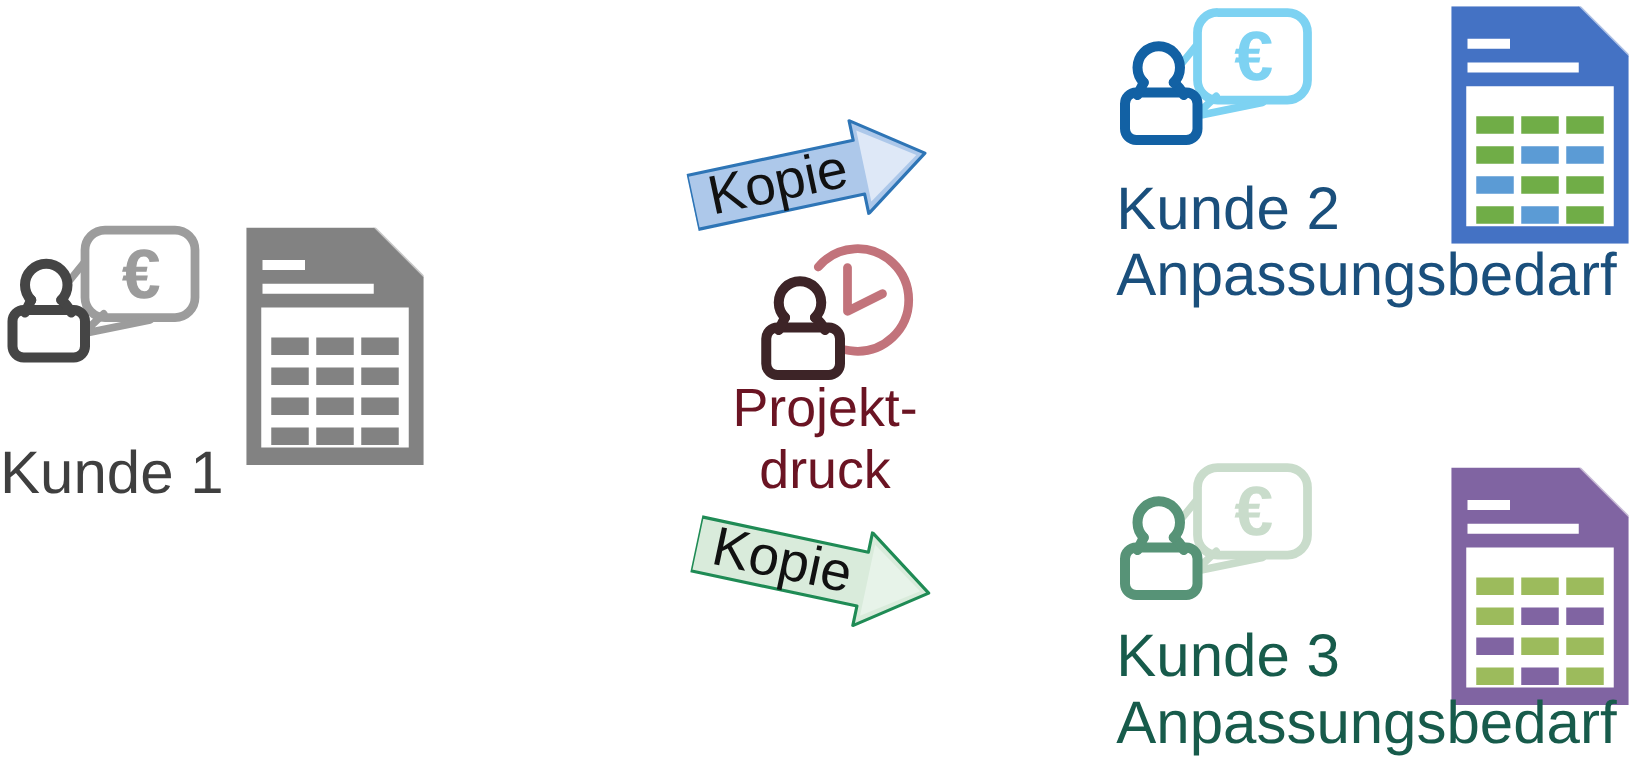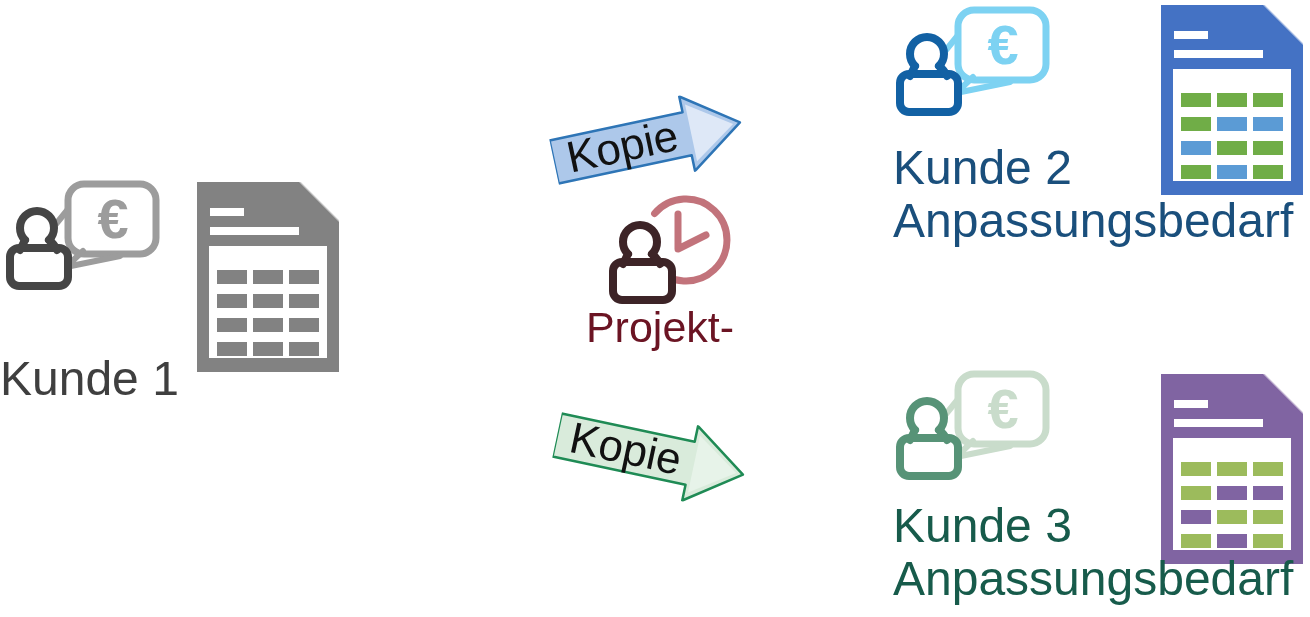--- a/index.html
+++ b/index.html
@@ -95,20 +95,21 @@
     <path class="clock-stroke" d="M56.6,19.6 A41,41 0 1 1 56.6,72.4"></path>
     <path class="clock-stroke" d="M80,20 L80,55 L108,41"></path>
     <rect class="body-rect" x="15" y="68" width="59" height="38" rx="9"></rect>
     <path class="person-stroke" d="M30,60 L25,70"></path>
     <path class="person-stroke" d="M54,60 C58,63 60,66 62,70"></path>
     <path class="person-stroke" d="M30,60 A17,17 0 1 1 54,60"></path>
   </svg>
 
   <div class="abs label label-center" style="left: 530px; top: 303px; width: 260px; --person: #3D2427; --clock: #C2737B; --text: #6B1423;">
     <span>Projekt-</span>
+    <span>druck</span>
   </div>
 
   <div class="abs arrow arrow-down" style="left: 555px; top: 416px; --border: #1F8B55; --fill-from: #D9EBDB; --fill-to: #E7F3E9;">
     <svg width="192" height="78" viewBox="0 0 192 78">
       <polygon class="arrow-shape" points="0,17 136,17 136,1 190,39 136,77 136,61 0,61"></polygon>
       <polygon class="arrow-head-light" points="140,10 183,39 140,68"></polygon>
     </svg>
     <div class="arrow-label">Kopie</div>
   </div>
 

